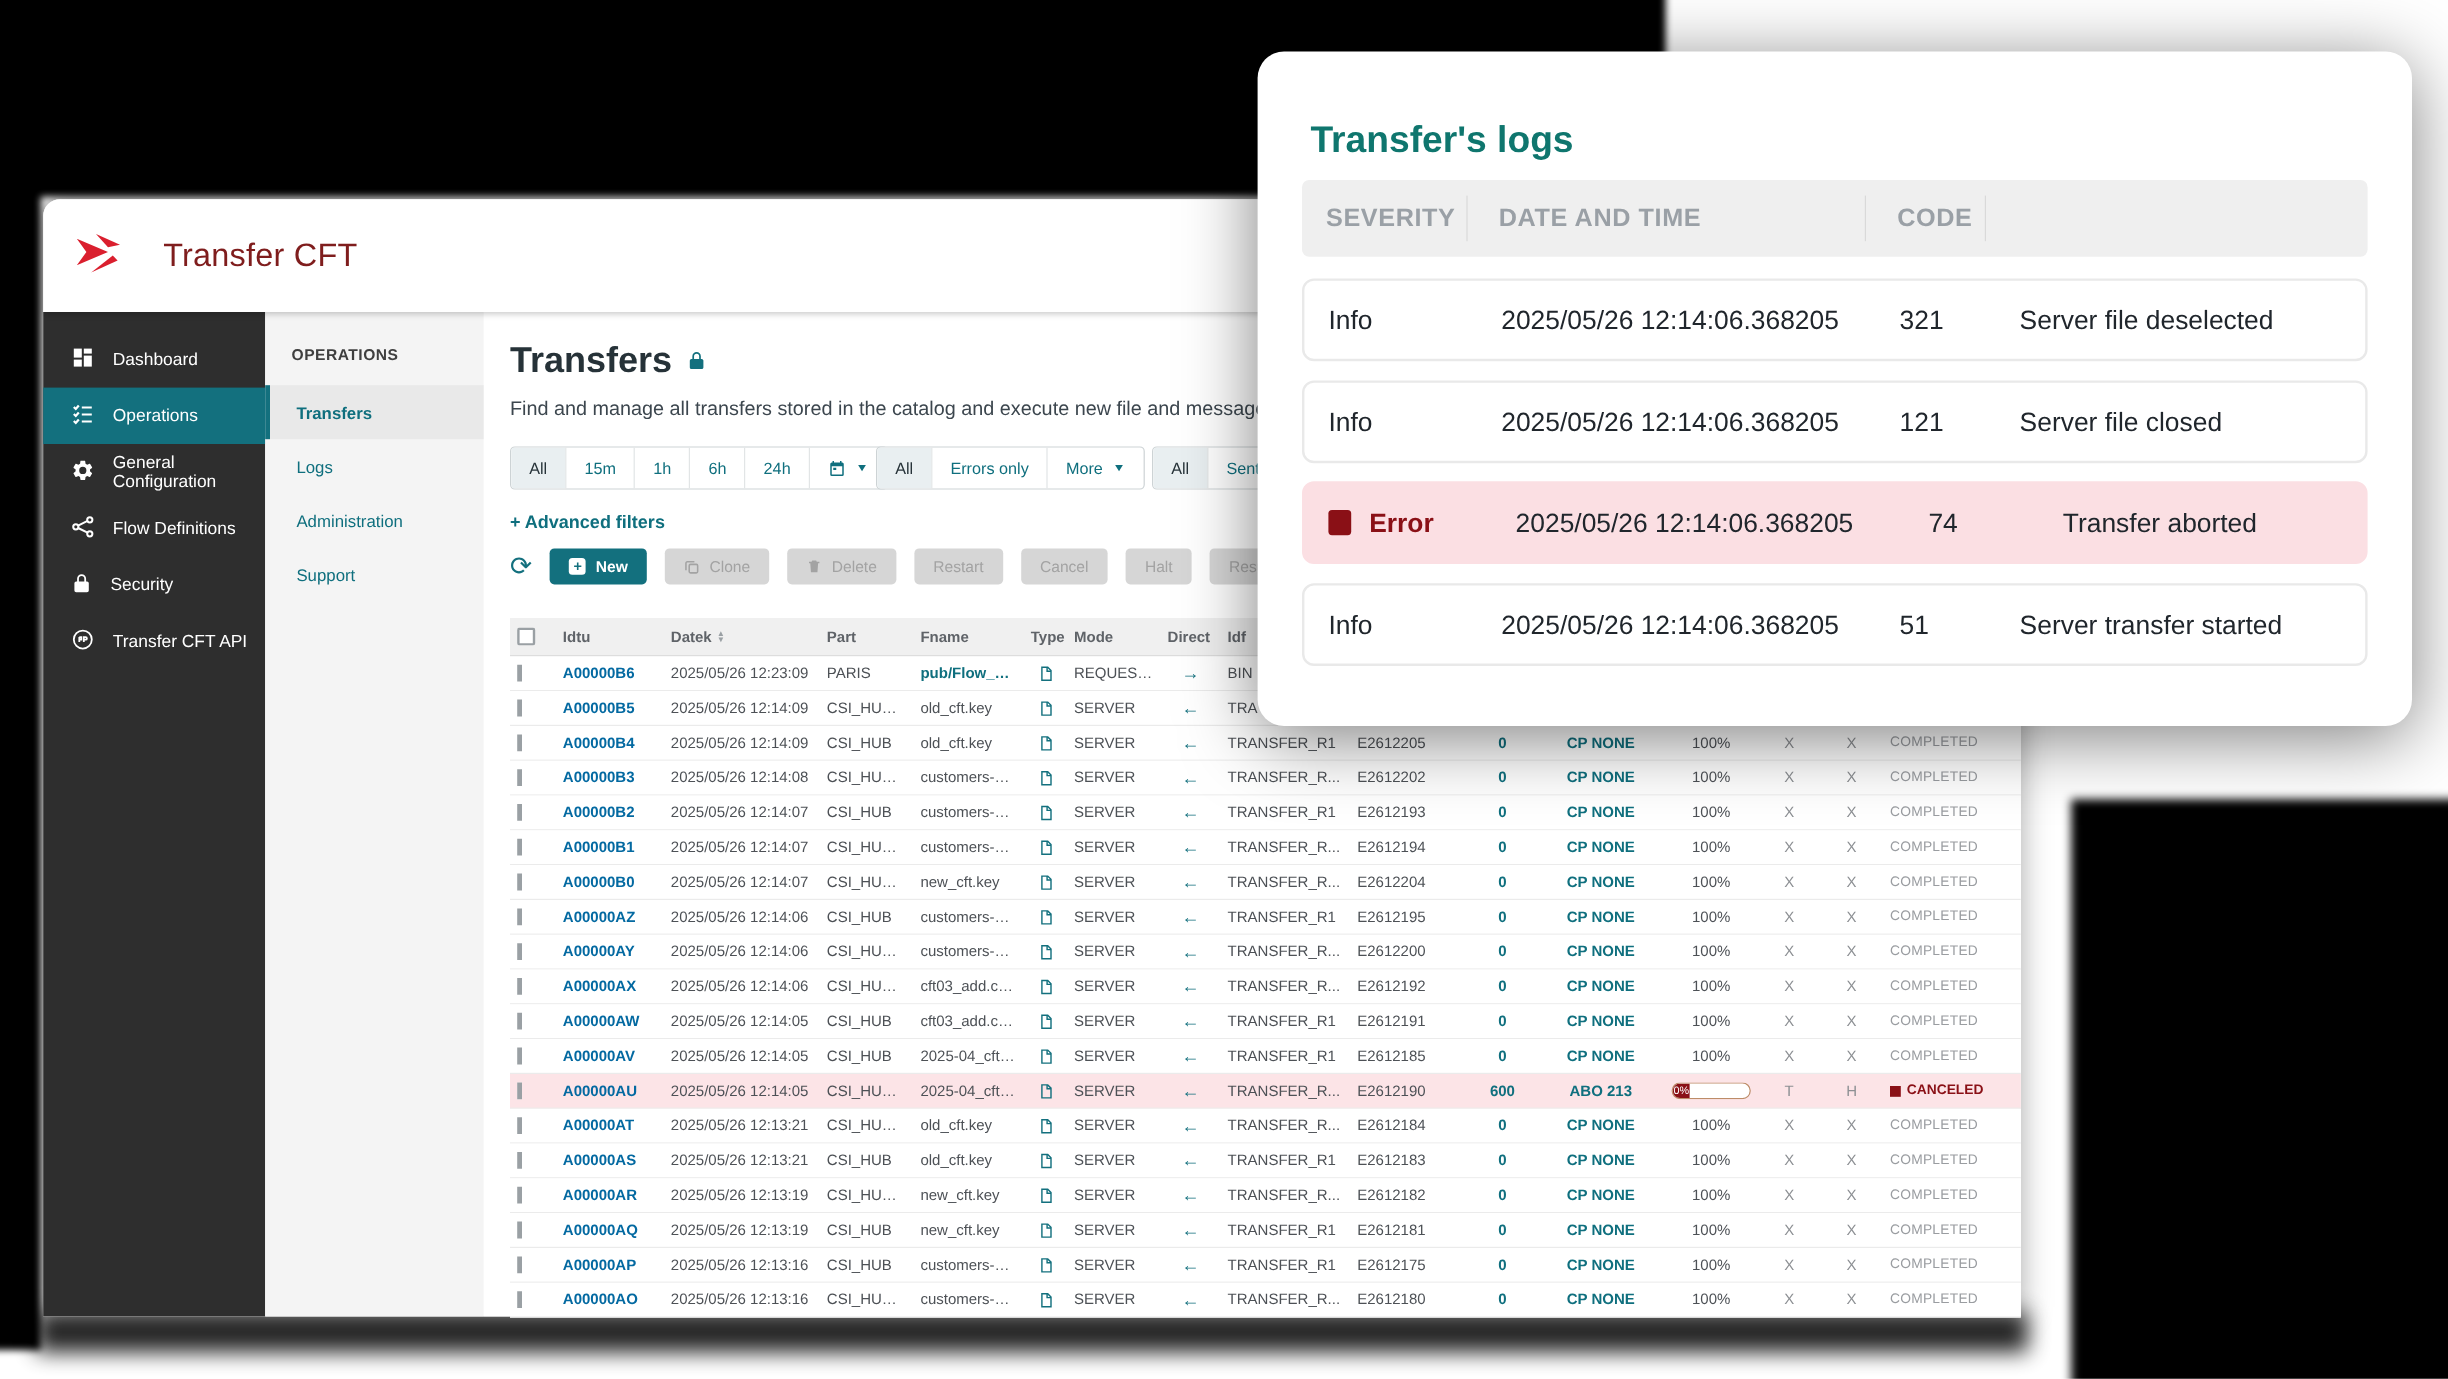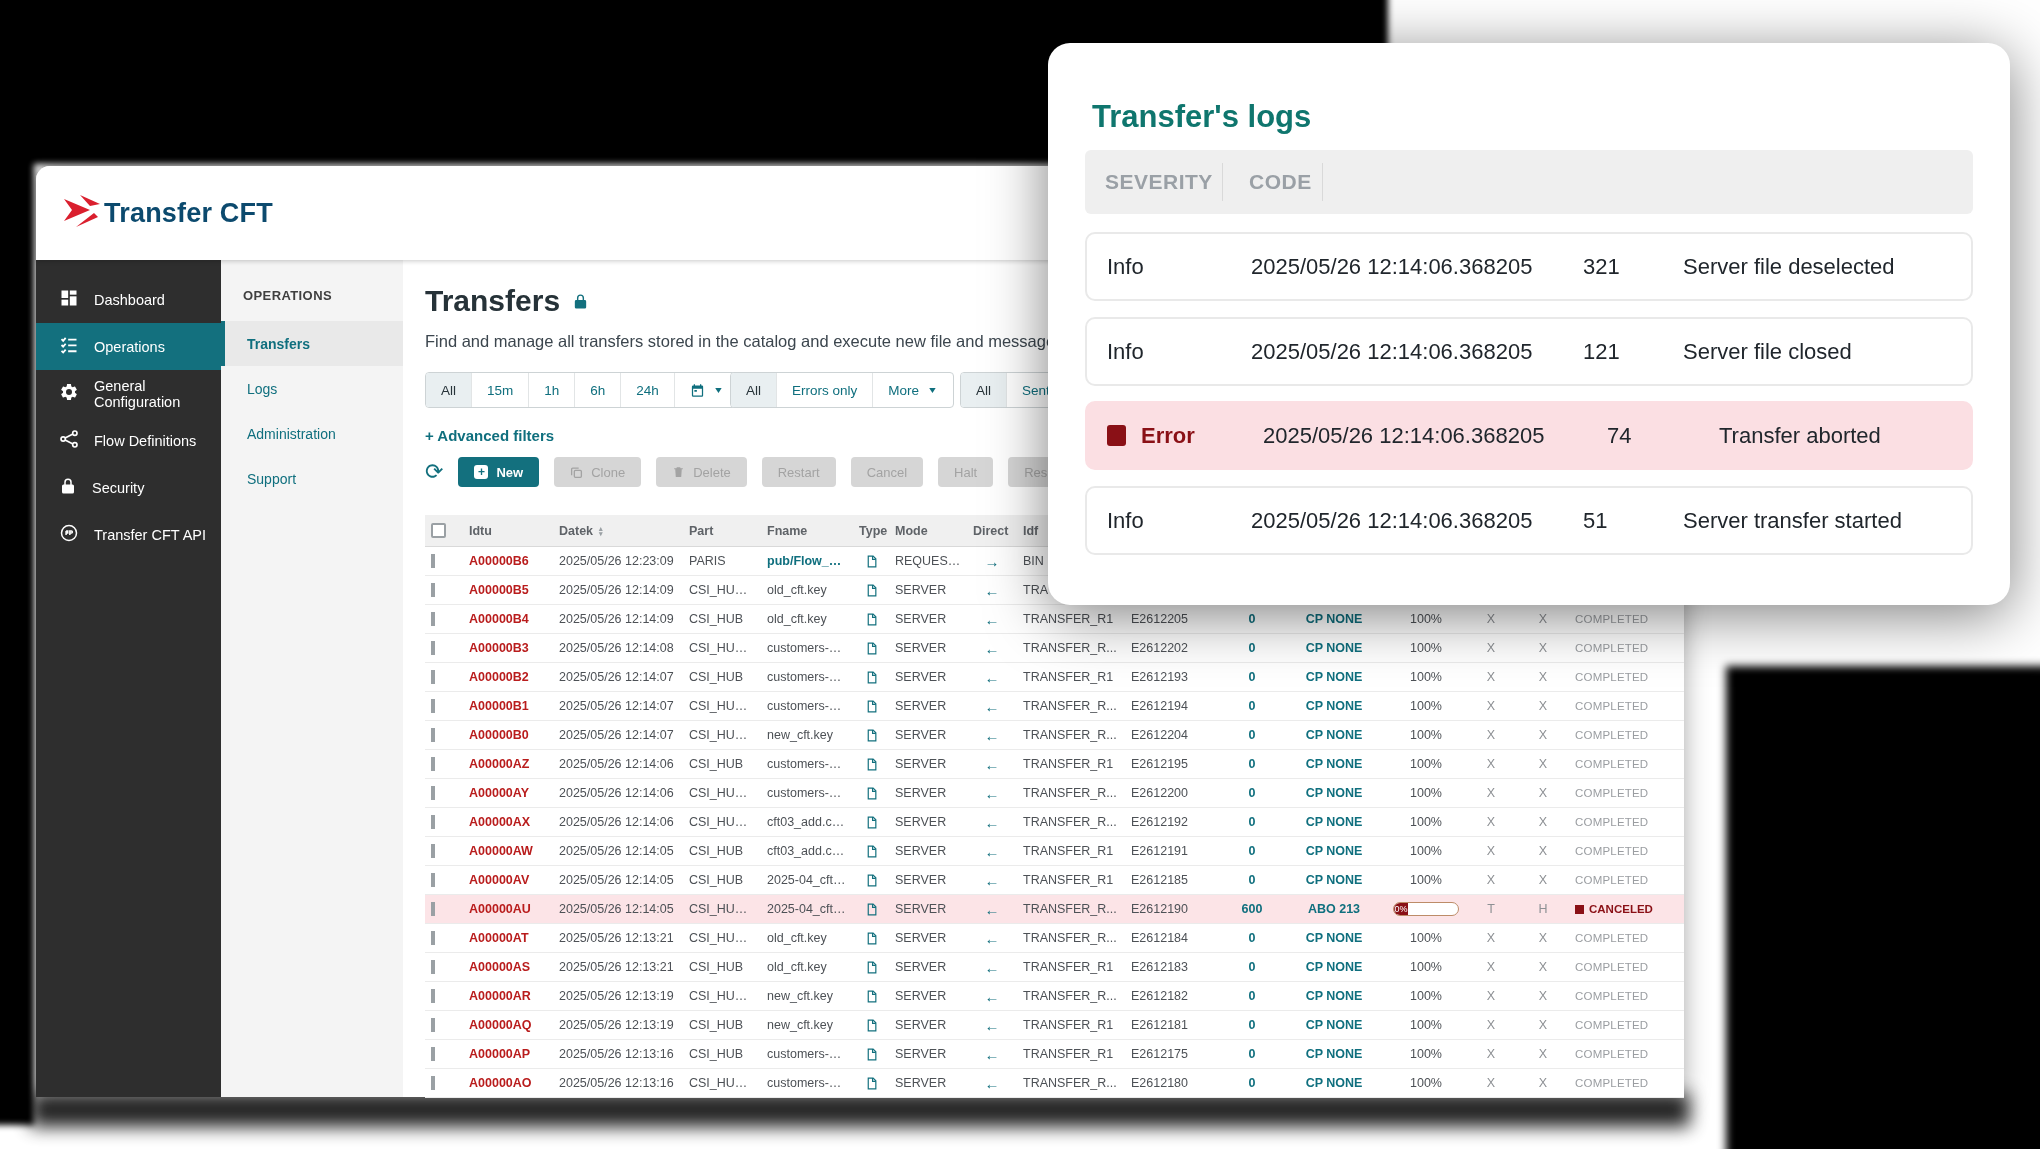--- a/index.html
+++ b/index.html
@@ -12,21 +12,21 @@
   .bk-left   { left:-10px; top:150px; width:44px; height:975px; filter:blur(3px); }
   .bk-bottom { left:30px;  top:1093px; width:1660px; height:34px; filter:blur(9px); opacity:.85; }
   .bk-br     { left:1726px; top:666px; width:340px; height:520px; filter:blur(4px); }
 
   
   .window { position:absolute; left:36px; top:166px; width:1648px; height:931px;
     background:#fff; border-radius:14px 0 0 0; box-shadow:0 0 26px rgba(0,0,0,.35); }
   .win-header { position:absolute; left:0; top:0; width:100%; height:94px; background:#fff;
     border-radius:14px 0 0 0; box-shadow:0 1px 5px rgba(0,0,0,.22); z-index:3;
     display:flex; align-items:center; padding-left:24px; }
-  .brand-title { font-size:27px; font-weight:bold; color:#0c4a6e; margin-left:0; letter-spacing:.2px; }
+  .brand-title { font-size:27px; font-weight:normal; color:#7f1d1d; margin-left:32px; letter-spacing:.2px; }
 
   
   .sidebar { position:absolute; left:0; top:94px; width:185px; height:837px; background:#2e2e2e; z-index:2; padding-top:16px; }
   .side-item { height:47px; display:flex; align-items:center; gap:15px; padding-left:23px;
     color:#fff; font-size:14.5px; cursor:pointer; }
   .side-item.sel { background:#13707e; }
   .side-item svg { flex:0 0 auto; }
 
   
   .submenu { position:absolute; left:185px; top:94px; width:182px; height:837px; background:#f4f4f4; z-index:2; }
@@ -60,21 +60,21 @@
     font-weight:bold; border-radius:3px; line-height:14px; text-align:center; font-size:12px; }
 
   
   .tbl { position:absolute; left:22px; top:255px; width:1259px; }
   .tr { display:flex; align-items:center; height:29px; border-bottom:1px solid #ebebeb; background:#fff; }
   .tr.head { height:32px; background:#f0f0f0; border-bottom:1px solid #d9d9d9; }
   .tr.pink { background:#fce4e7; }
   .td { padding:0 6px; font-size:12.5px; color:#4d5156; overflow:hidden; white-space:nowrap; text-overflow:ellipsis; }
   .head .td { color:#5f6368; font-weight:bold; display:flex; align-items:center; }
   .td.c { text-align:center; justify-content:center; display:flex; }
-  .idtu { color:#b91c1c; font-weight:bold; }
+  .idtu { color:#0369a1; font-weight:bold; }
   .fnameB { color:#0f6f7e; font-weight:bold; }
   .tealb { color:#0f6f7e; font-weight:bold; }
   .dir { color:#13707e; font-size:15px; }
   .muted { color:#8d9094; }
   .status { font-size:11.5px; color:#9a9da1; letter-spacing:.2px; }
   .cancel-badge { display:flex; align-items:center; gap:5px; color:#8a1016; font-weight:bold; font-size:11.5px; }
   .cancel-sq { width:9px; height:9px; background:#8a1016; }
   .cb { width:15px; height:15px; border:2px solid #9aa0a4; border-radius:2px; background:#fff; cursor:pointer; }
   .sort { display:flex; flex-direction:column; margin-left:6px; color:#9aa0a4; font-size:7px; line-height:5px; }
   .pbar { width:76px; height:14px; border:1px solid #bd8c68; border-radius:7px; overflow:hidden; background:#fff; display:flex; }
@@ -760,20 +760,21 @@
         </div>
       </div>
   </div>
 </div>
 
 <div class="modal">
   <div class="modal-title">Transfer's logs</div>
   <div class="mband" id="modal-headers">
       <div class="mcol" style="width: 138px; flex: 0 0 138px; padding-left: 20px;">SEVERITY</div>
       <div class="mdiv" style="flex: 0 0 1px; margin-left: -1px;"></div>
+      <div class="mcol" style="width: 332px; flex: 0 0 332px; padding-left: 26px;">DATE AND TIME</div>
       <div class="mdiv" style="flex: 0 0 1px; margin-left: -1px;"></div>
       <div class="mcol" style="width: 100px; flex: 0 0 100px; padding-left: 26px;">CODE</div>
       <div class="mdiv" style="flex: 0 0 1px; margin-left: -1px;"></div>
     </div>
   <div id="modal-rows">
       <div class="mrow" style="top: 189px;">
         <div class="mcell" style="width: 138px; flex: 0 0 138px; padding-left: 20px;">Info</div>
         <div class="mcell" style="width: 332px; flex: 0 0 332px; padding-left: 26px;">2025/05/26 12:14:06.368205</div>
         <div class="mcell" style="width: 100px; flex: 0 0 100px; padding-left: 26px;">321</div>
         <div class="mcell" style="width: 318px; flex: 0 0 318px; padding-left: 26px;">Server file deselected</div>

